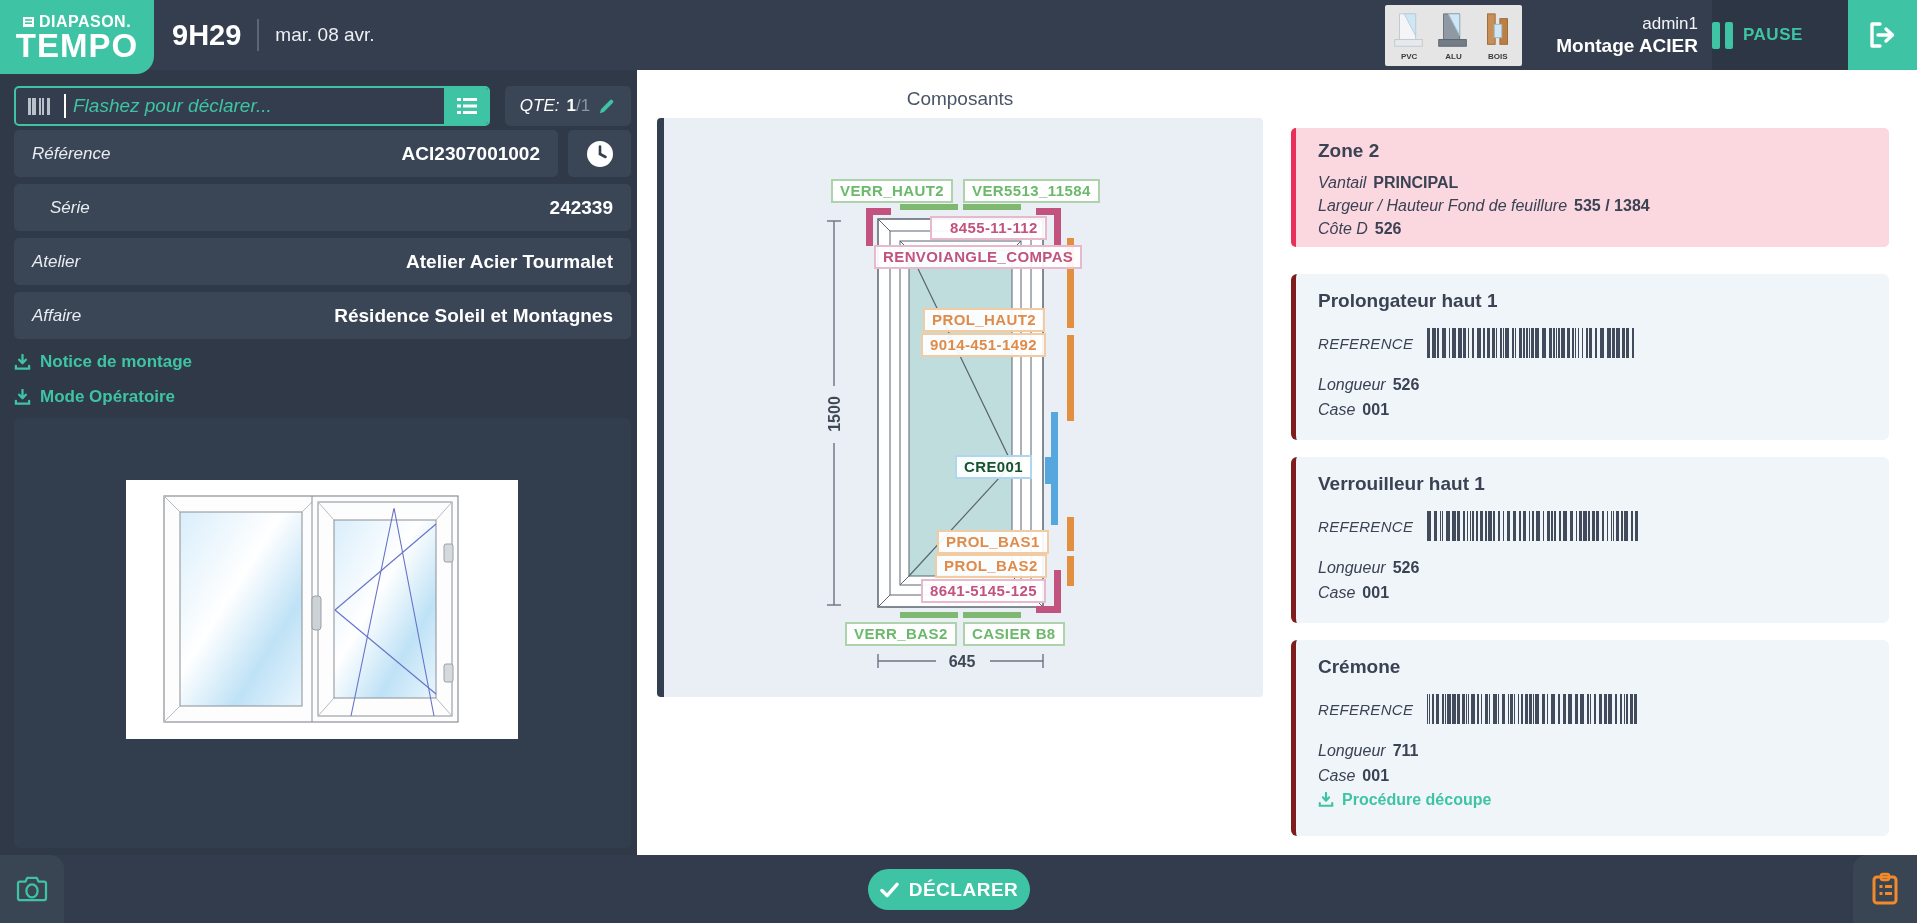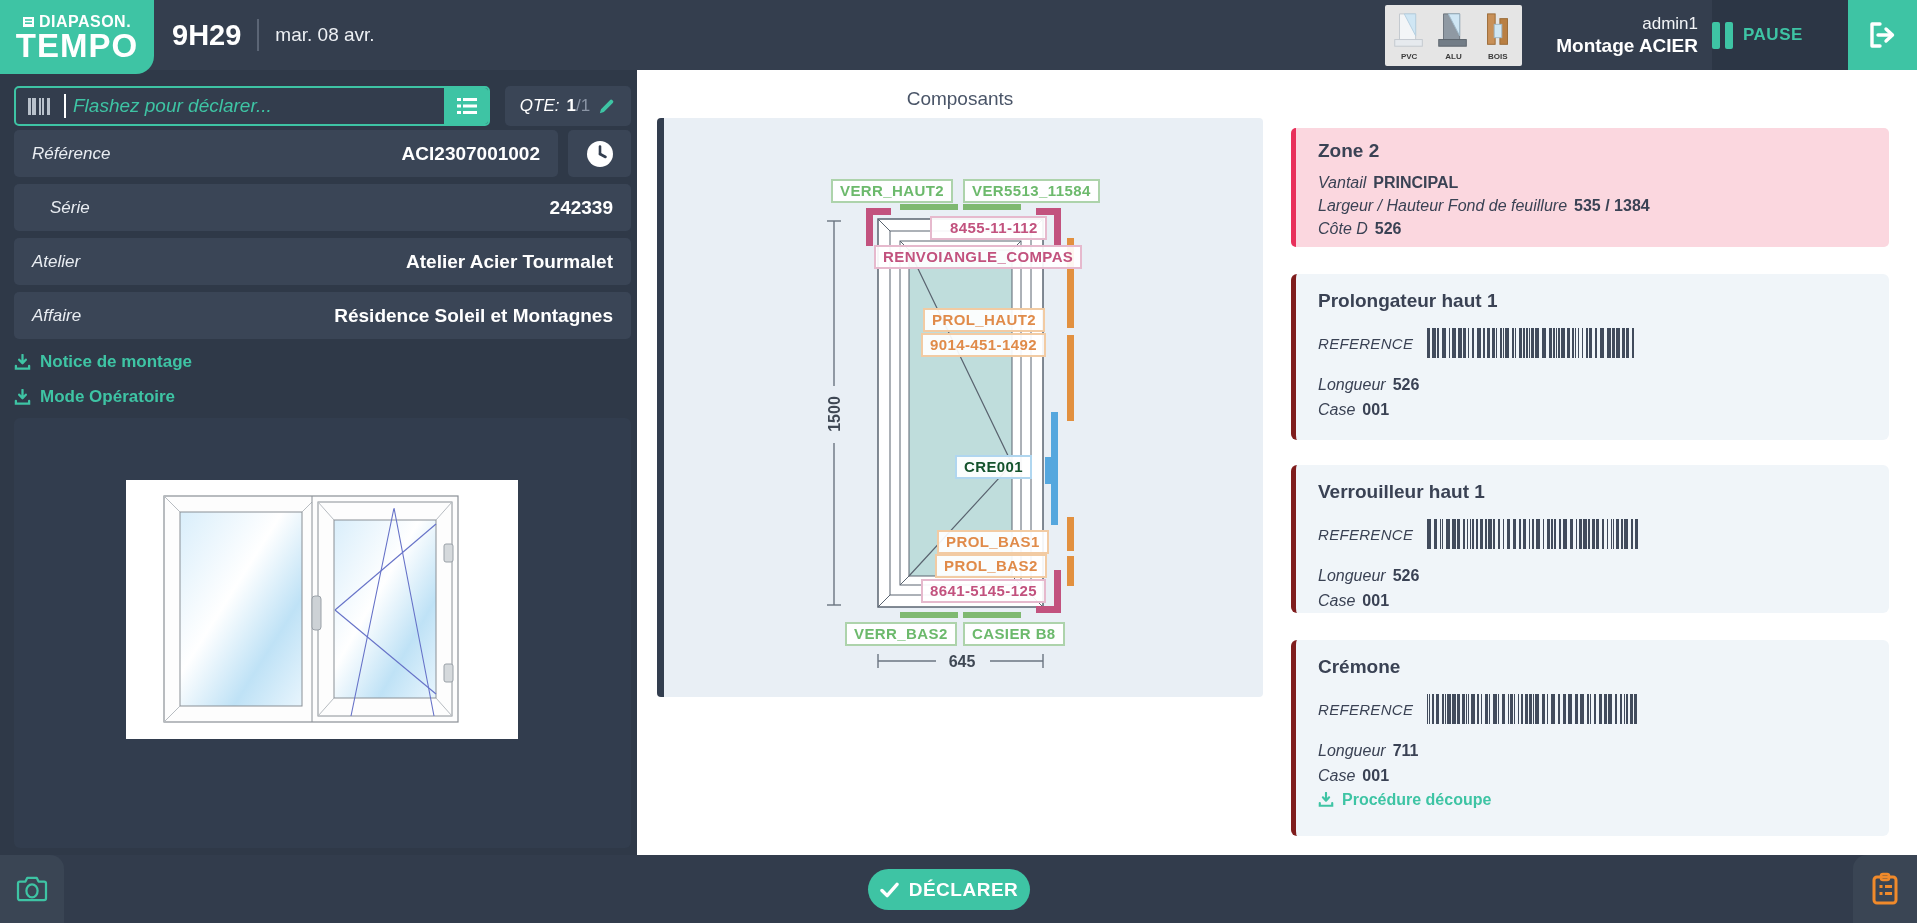--- a/index.html
+++ b/index.html
@@ -428,21 +428,21 @@
             <rect x="205" y="0" width="2" height="30" fill="#414B5C"></rect>
           </svg>
         </span>
     </div>
     <div class="cardrows">
       <div class="crow"><span class="cl">Longueur</span><span class="cv">526</span></div>
       <div class="crow"><span class="cl">Case</span><span class="cv">001</span></div>
     </div>
   </div>
 
-  <div class="card" style="top:387px; height:148px;margin-top:8px;">
+  <div class="card" style="top:387px; height:166px;">
     <div class="cardtitle">Verrouilleur haut 1</div>
     <div class="refrow">
       <span class="reflabel">REFERENCE</span>
       <span class="barcode">
           <svg width="212" height="30" viewBox="0 0 212 30">
             <rect x="0" y="0" width="4" height="30" fill="#414B5C"></rect>
             <rect x="7" y="0" width="3" height="30" fill="#414B5C"></rect>
             <rect x="13" y="0" width="1" height="30" fill="#414B5C"></rect>
             <rect x="15" y="0" width="1" height="30" fill="#414B5C"></rect>
             <rect x="19" y="0" width="4" height="30" fill="#414B5C"></rect>

